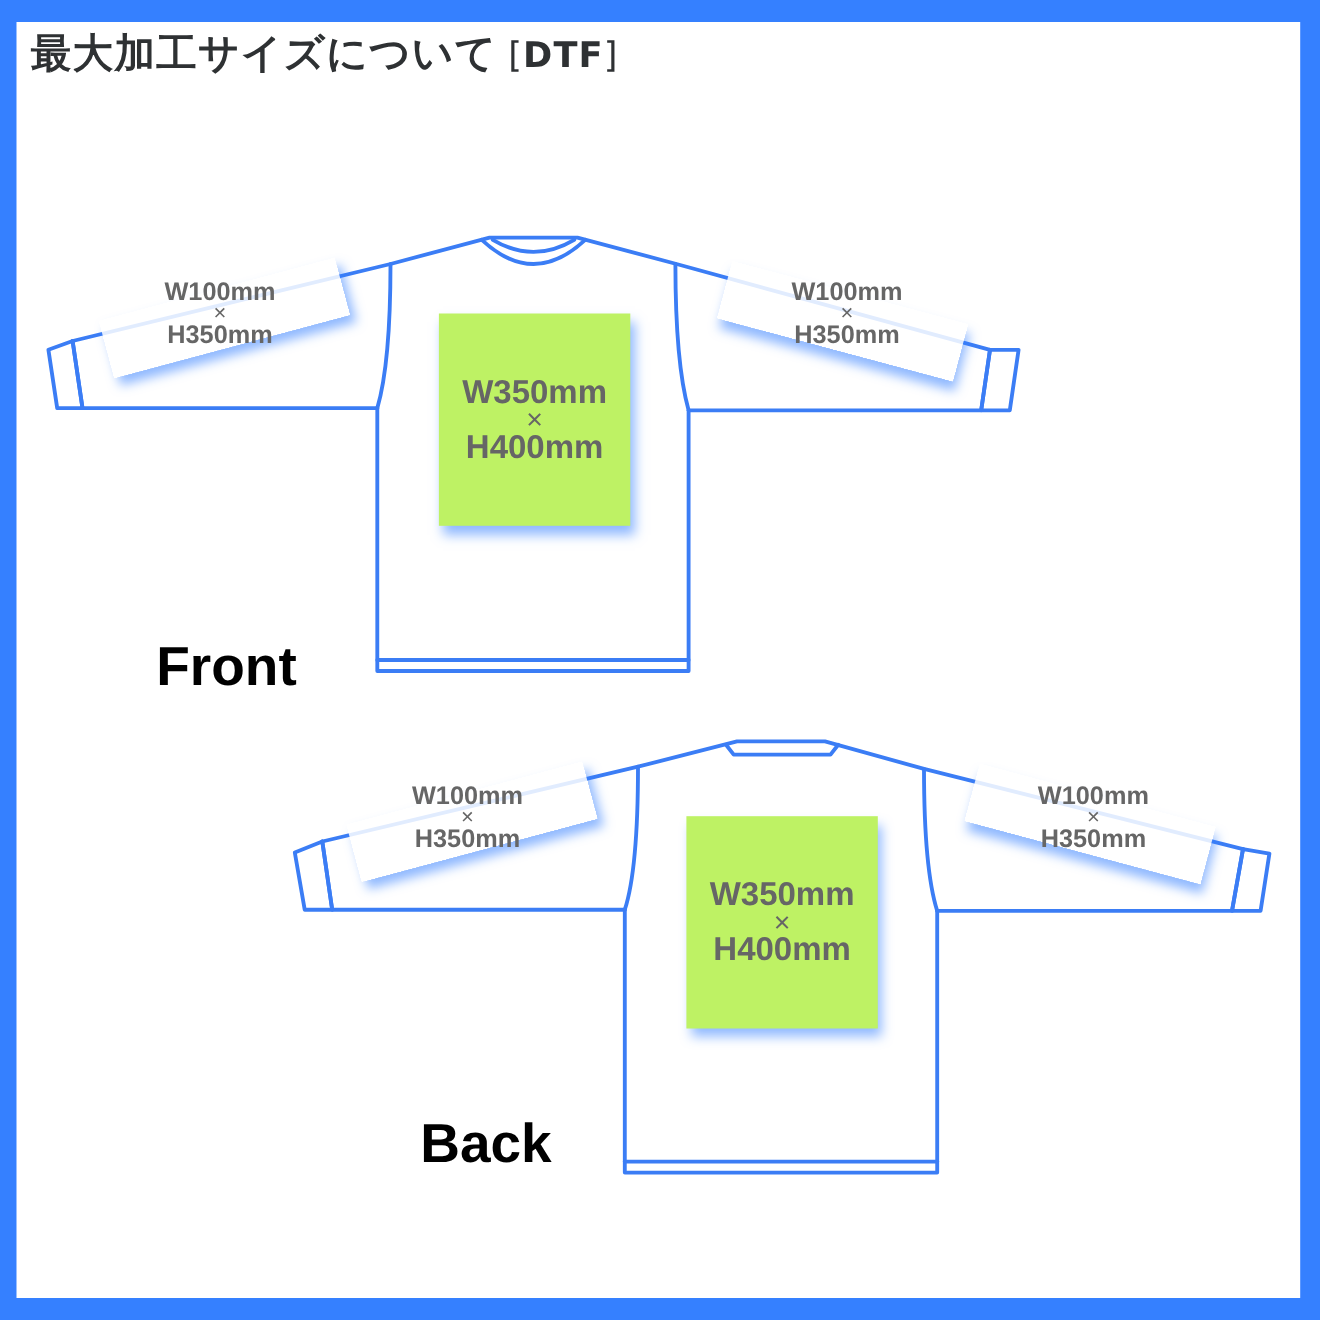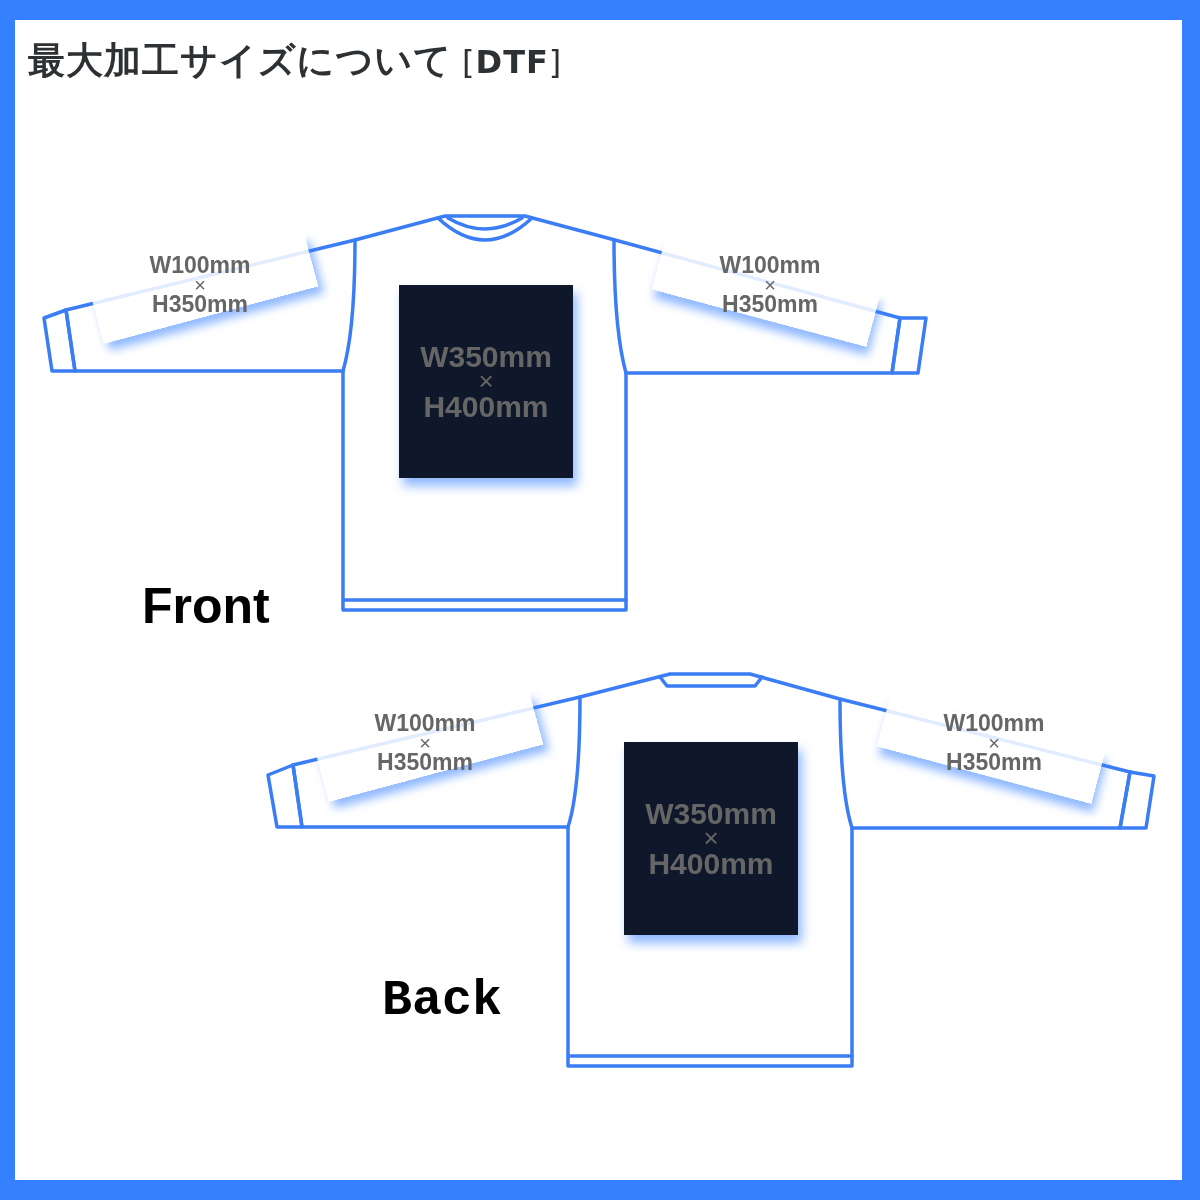--- a/index.html
+++ b/index.html
@@ -1,23 +1,23 @@
 <!DOCTYPE html>
 <html><head>
   <meta charset="utf-8">
   <style>
     html, body { margin:0; padding:0; }
     body { width:1200px; height:1200px; background:#3580ff; position:relative; overflow:hidden; font-family:"DejaVu Sans", sans-serif; }
     .panel { position:absolute; left:15px; top:20px; width:1167px; height:1160px; background:#ffffff; }
-    .title { position:absolute; left:28px; top:36px; font-size:37px; font-weight:bold; color:#2e3133; letter-spacing:1px; white-space:nowrap; }
+    .title { position:absolute; left:28px; top:24px; font-size:37px; font-weight:bold; color:#2e3133; letter-spacing:1px; white-space:nowrap; }
     .title .tag { font-weight:normal; font-size:32px; margin-left:10px; }
     .title .tag b { font-weight:bold; }
     svg.shirt { position:absolute; left:0; top:0; overflow:visible; }
     .label { position:absolute; font-family:"Liberation Sans", sans-serif; font-weight:bold; font-size:50px; color:#000; }
-    .box { position:absolute; background:#0f172a; box-shadow: 4px 8px 10px rgba(53,128,255,0.55); display:flex; flex-direction:column; align-items:center; justify-content:center; text-align:center; color:#666666; font-family:"Liberation Sans", sans-serif; font-weight:bold; }
+    .box { position:absolute; background:#bef264; box-shadow: 4px 8px 10px rgba(53,128,255,0.55); display:flex; flex-direction:column; align-items:center; justify-content:center; text-align:center; color:#666666; font-family:"Liberation Sans", sans-serif; font-weight:bold; }
     .box .x { font-weight:normal; line-height:0.7; }
     .box.big { font-size:30px; line-height:1.05; }
     .box.big .x { font-size:26px; }
     .box.small { font-size:23px; line-height:1.0; background:rgba(255,255,255,0.85); }
   </style>
 </head>
 <body>
 
 <div class="panel"></div>
 
@@ -94,13 +94,13 @@
   <div>H350mm</div>
 </div>
 <div class="box small" style="left:880px;top:722px;width:222px;height:54px;transform:rotate(15deg);"></div>
 <div style="position:absolute;left:909px;top:712px;width:170px;text-align:center;font-family:'Liberation Sans',sans-serif;font-weight:bold;font-size:23px;color:#666;line-height:1;">
   <div>W100mm</div>
   <div style="font-weight:normal;font-size:20px;line-height:0.8;">×</div>
   <div>H350mm</div>
 </div>
 
 <div class="label" style="left:142px;top:577px;">Front</div>
-<div class="label" style="left:382px;top:972px;font-family:Liberation Mono, monospace;">Back</div>
+<div class="label" style="left:382px;top:1010px;">Back</div>
 
 </body></html>

